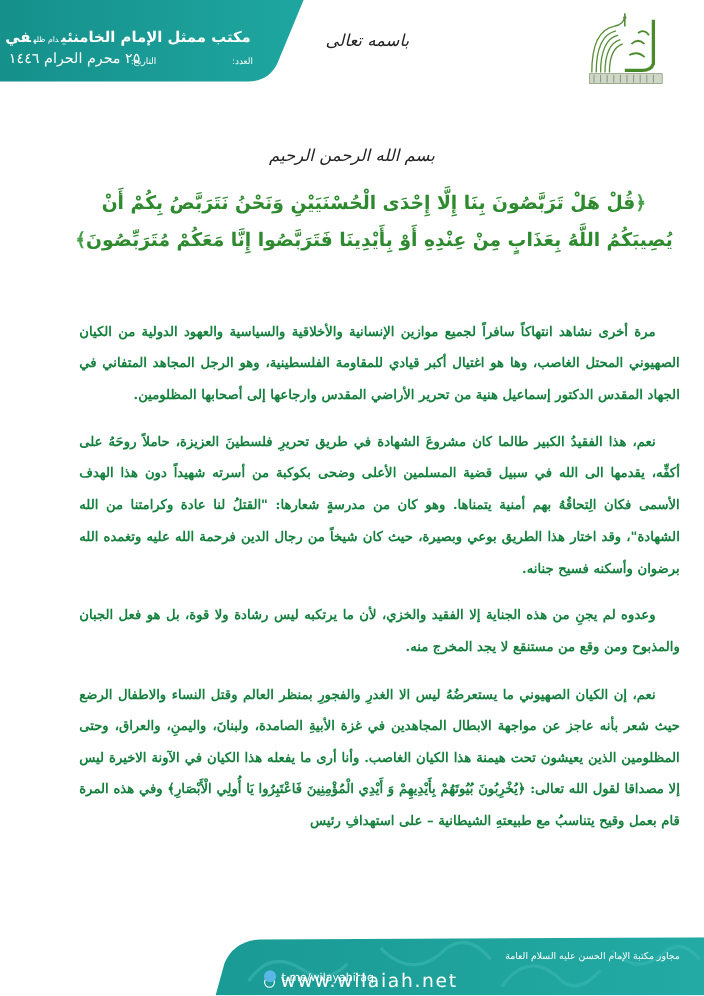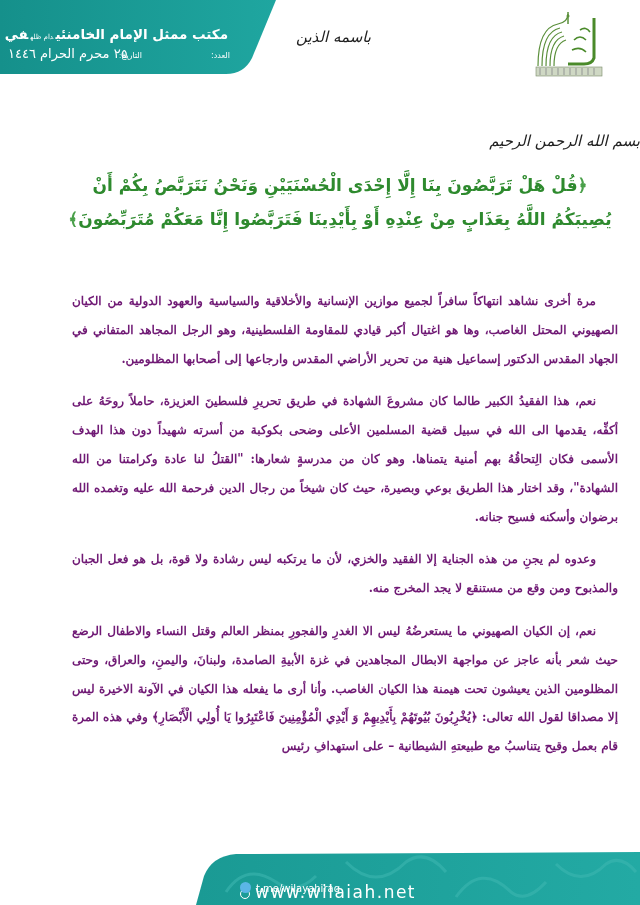--- a/index.html
+++ b/index.html
@@ -30,35 +30,35 @@
   .date-value {
     position: absolute; left: 0; top: -2px; font-size: 13px; font-weight: normal;
     white-space: nowrap;
   }
   .bismihi {
     position: absolute; left: 296px; top: 28px; font-size: 15px;
     font-style: italic; direction: rtl; color: #222;
   }
   .logo { position: absolute; left: 528px; top: 10px; width: 82px; height: 70px; }
   .basmala {
-    position: absolute; left: 0; width: 640px; top: 132px; text-align: right;
+    position: absolute; left: 0; width: 640px; top: 132px; text-align: center;
     direction: rtl; font-size: 15px; font-style: italic; color: #222;
   }
   .verse {
     position: absolute; left: 60px; width: 560px; top: 168px;
     direction: rtl; text-align: center;
     font-family: "DejaVu Sans", sans-serif; font-weight: bold;
     font-size: 17px; line-height: 34px; color: #2e8a2e;
   }
   .verse .bracket { color: #4aa04a; }
   .body-text {
     position: absolute; left: 72px; width: 546px; top: 287px;
     direction: rtl; text-align: justify; text-align-last: right;
     font-family: "DejaVu Serif", serif; font-weight: bold;
-    font-size: 12px; line-height: 28.8px; color: #701a75;
+    font-size: 12px; line-height: 28.8px; color: #15803d;
   }
   .body-text p { margin: 0 0 14px 0; text-indent: 22px; }
   .footer-panel {
     position: absolute; left: 196px; top: 852px; width: 444px; height: 53px;
   }
   .footer-panel svg { position: absolute; left: 0; top: 0; }
   .footer-web {
     position: absolute; left: 240px; top: 882px; font-family: "DejaVu Sans", sans-serif;
     color: #ffffff; font-size: 17px; letter-spacing: 1.5px; white-space: nowrap;
   }
@@ -92,21 +92,21 @@
     <path d="M0 0 L276 0 L252 58 Q244 74 226 74 L0 74 Z" fill="url(#hg)"></path>
   </svg>
 </div>
 <div class="office-title"><span>مكتب ممثل الإمام الخامنئي</span><span class="sub">دام ظله</span><span>في العراق</span></div>
 <div class="meta-row">
   <span class="meta-label number">العدد:</span>
   <span class="meta-label date">التاريخ:</span>
   <span class="date-value">٢٥ محرم الحرام ١٤٤٦</span>
 </div>
 
-<div class="bismihi">باسمه الذين</div>
+<div class="bismihi">باسمه تعالى</div>
 
 <div class="logo">
   <svg width="82" height="70" viewBox="0 0 82 70">
     <g fill="none" stroke="#5a8f3a" stroke-width="1.2">
       <path d="M10 56 Q10 18 30 14 Q40 12 40 4"></path>
       <path d="M14 56 Q14 22 32 18"></path>
       <path d="M18 56 Q18 26 34 22"></path>
       <path d="M22 56 Q22 30 36 26"></path>
       <path d="M26 56 Q26 34 38 30"></path>
     </g>
@@ -154,13 +154,14 @@
       <path d="M30 40 q20 -30 50 -10 q20 14 40 -6"></path>
       <path d="M150 10 q30 30 60 0 q20 -14 40 10"></path>
       <path d="M260 45 q25 -35 55 -5 q15 12 35 -10"></path>
       <path d="M360 12 q25 25 50 0 q15 -10 30 8"></path>
     </g>
   </svg>
 </div>
 <div class="footer-web"><span class="ic"></span><span>www.wilaiah.net</span></div>
 <div class="footer-tg"><span class="ic"></span><span>t.me/wilayahiraq</span></div>
 <div class="footer-address">
+  <div>مجاور مكتبة الإمام الحسن عليه السلام العامة</div>
 </div>
 
 </body></html>

